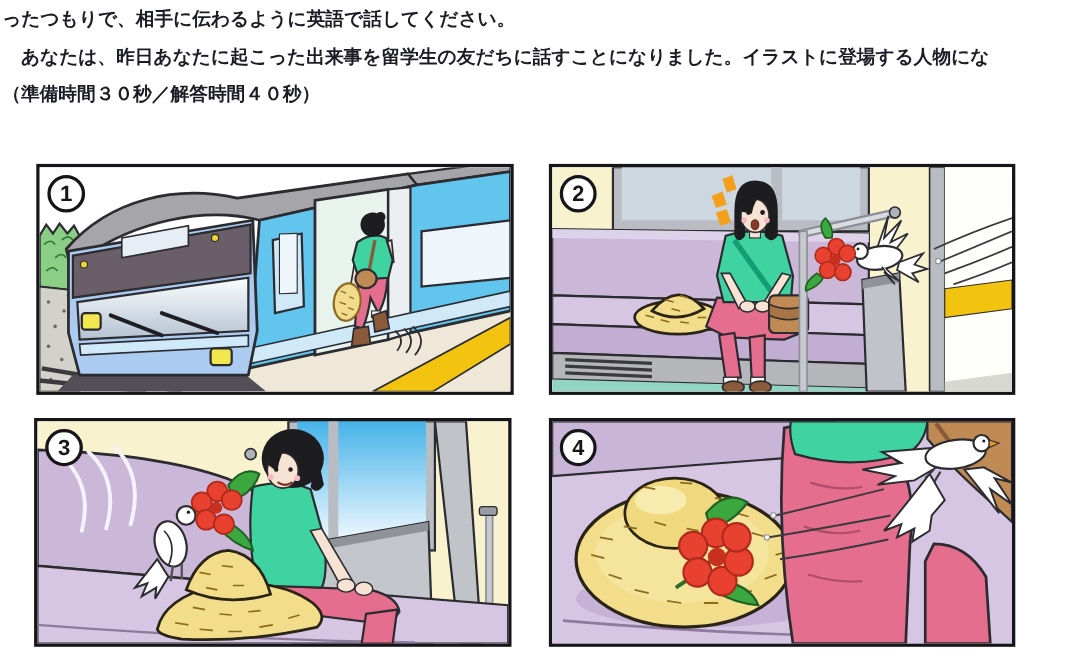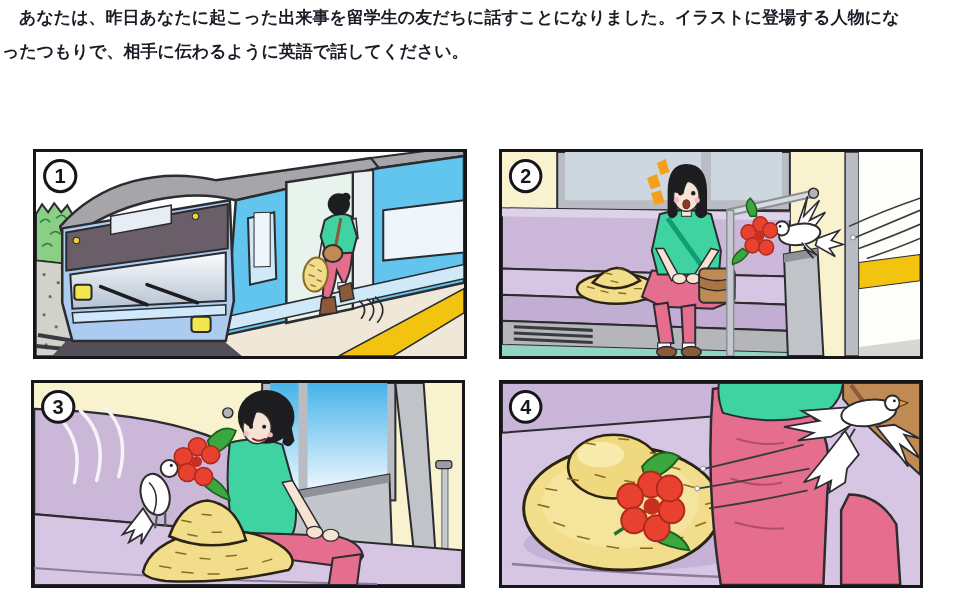--- a/index.html
+++ b/index.html
@@ -19,22 +19,23 @@
   #panel2{left:499px;top:149px;width:424px;height:210px;}
   #panel3{left:31px;top:380px;width:434px;height:208px;}
   #panel4{left:499px;top:380px;width:424px;height:208px;}
   .panel svg{display:block;width:100%;height:100%;}
   .badge-num{font-family:"Liberation Sans","DejaVu Sans",sans-serif;font-weight:bold;font-size:20px;fill:#15151a;}
 </style>
 </head>
 <body>
 
 <div class="instructions">
+  <div class="instr-line">ったつもりで、相手に伝わるように英語で話してください。</div>
   <div class="instr-line">　あなたは、昨日あなたに起こった出来事を留学生の友だちに話すことになりました。イラストに登場する人物にな</div>
-  <div class="instr-line">ったつもりで、相手に伝わるように英語で話してください。</div>
+  <div class="instr-line">（準備時間３０秒／解答時間４０秒）</div>
 </div>
 
 <div class="panel" id="panel1">
 <svg viewBox="0 0 424 203" preserveAspectRatio="none" role="img" aria-label="A woman carrying a straw hat and shoulder bag steps from the platform into a blue train">
   <defs>
     <linearGradient id="g1w" x1="0" y1="0" x2="0" y2="1">
       <stop offset="0" stop-color="#fbfdfe"></stop>
           <stop offset="1" stop-color="#b4c2d1"></stop>
     </linearGradient>
   </defs>

